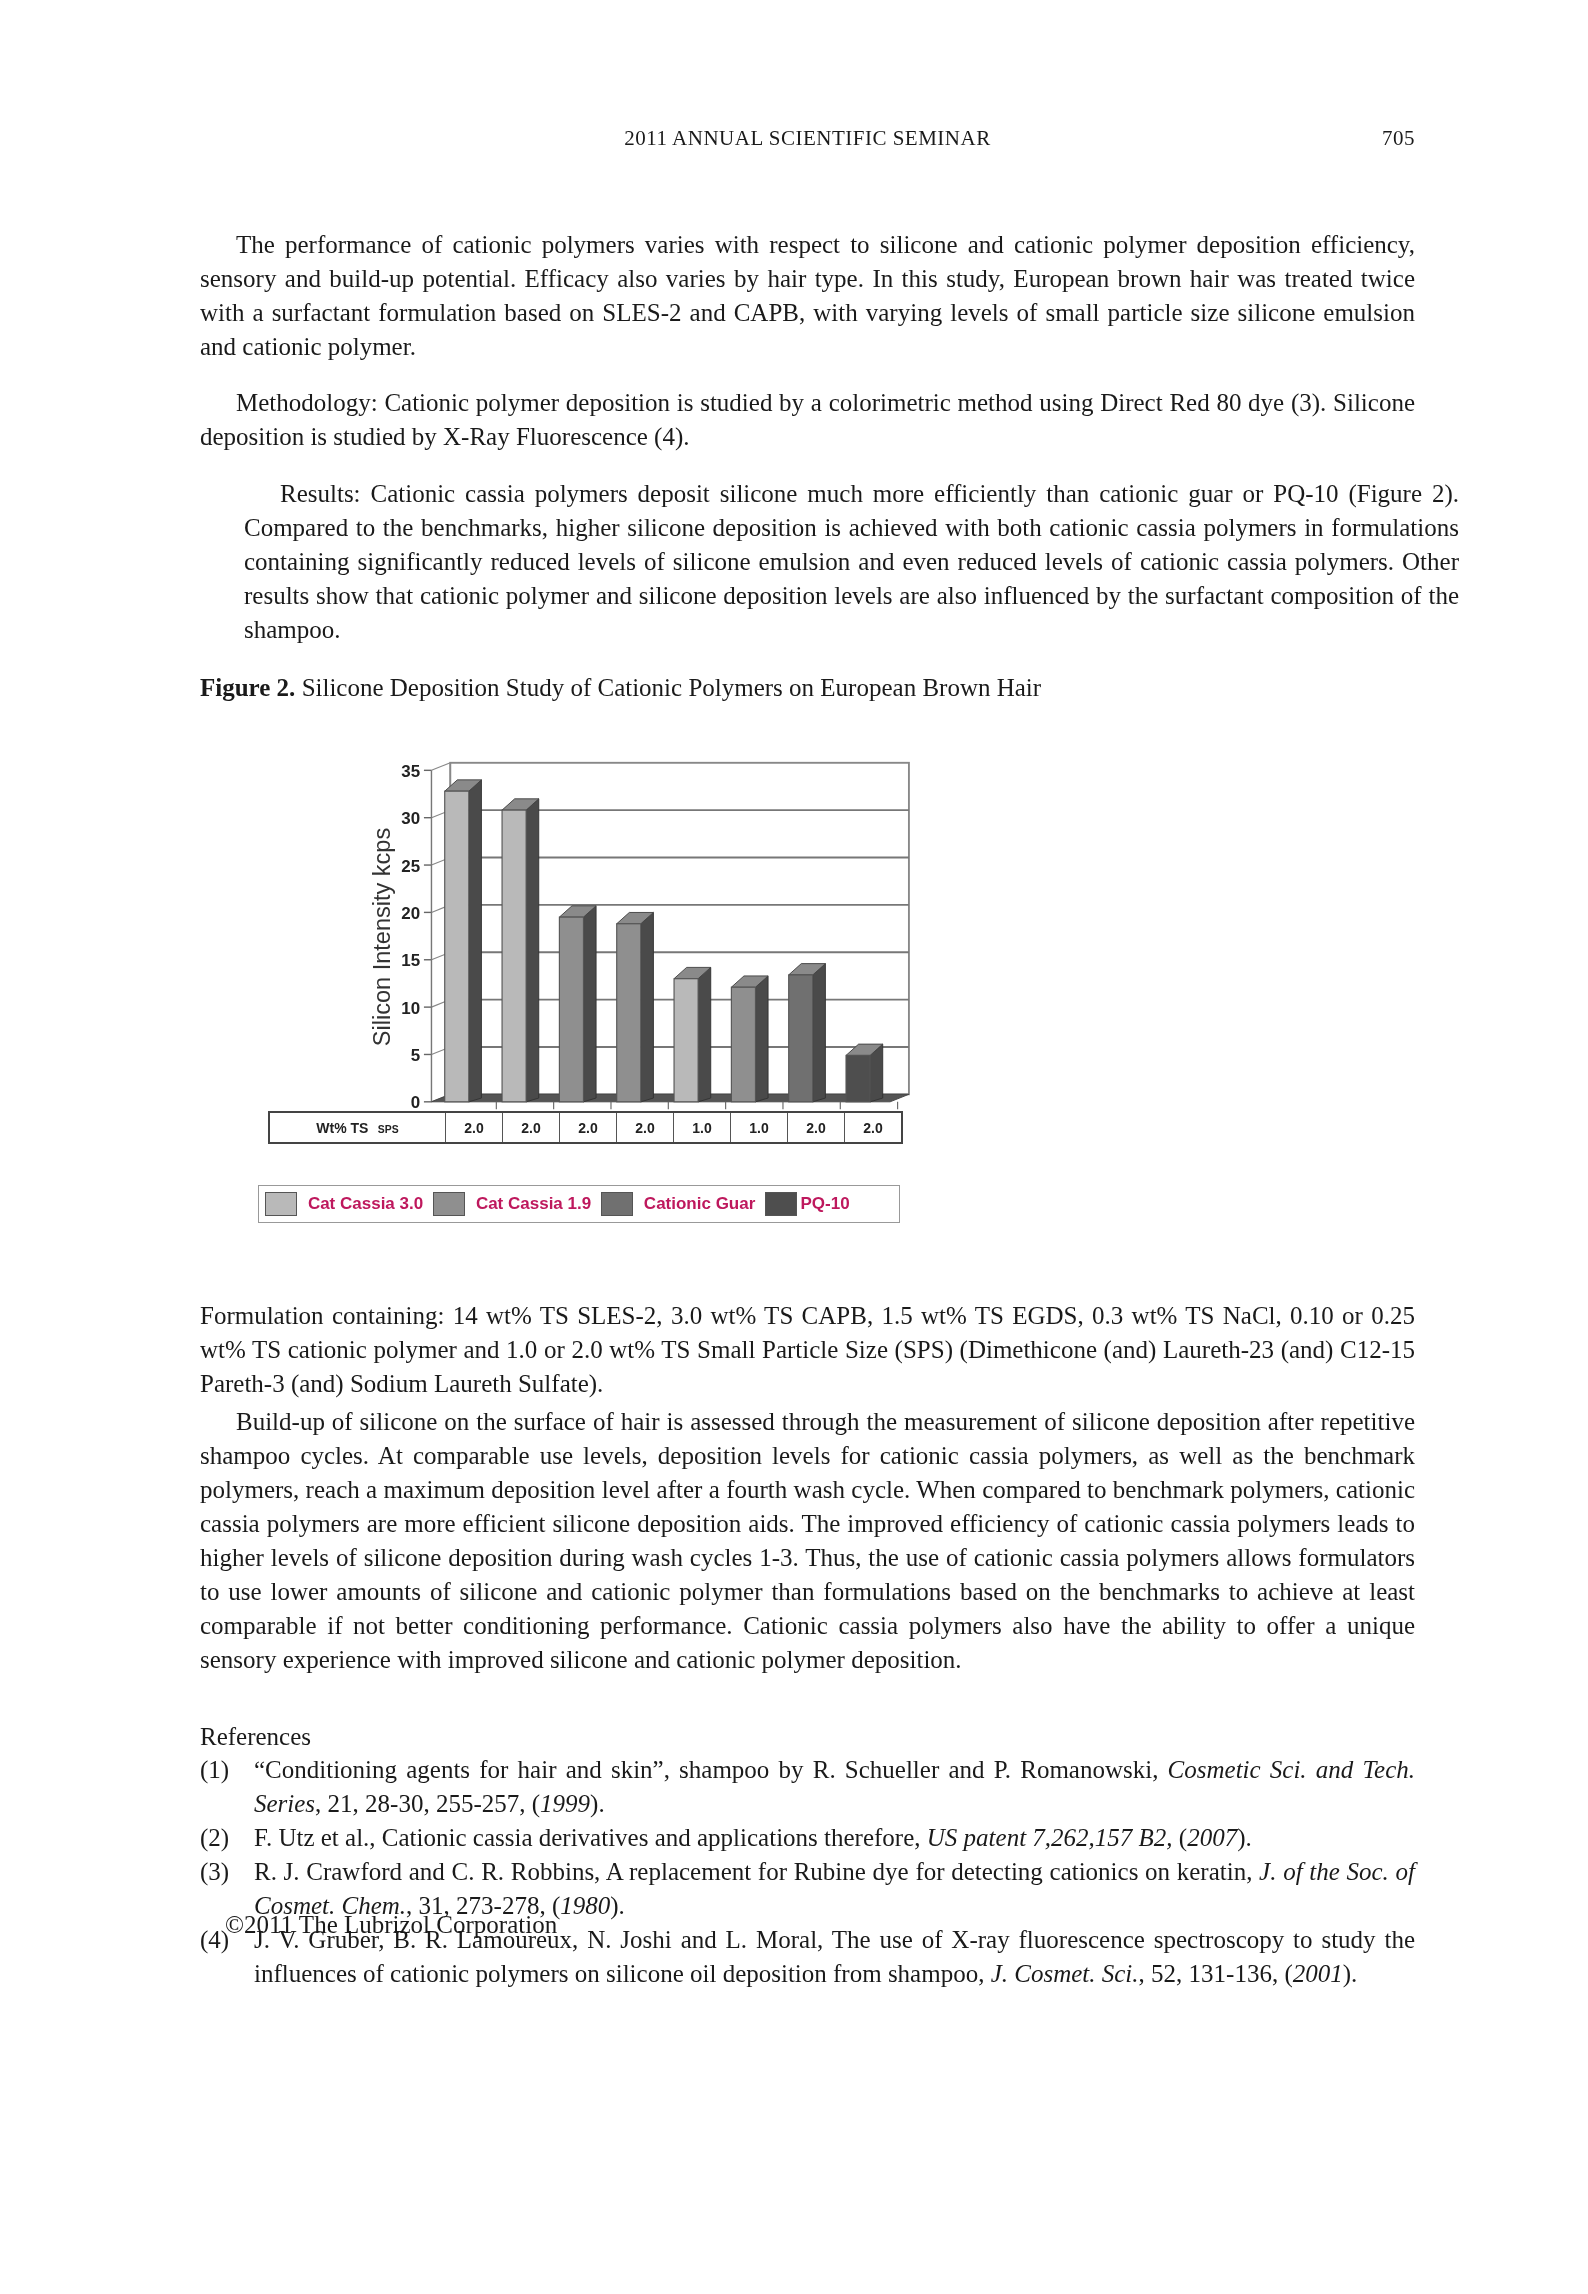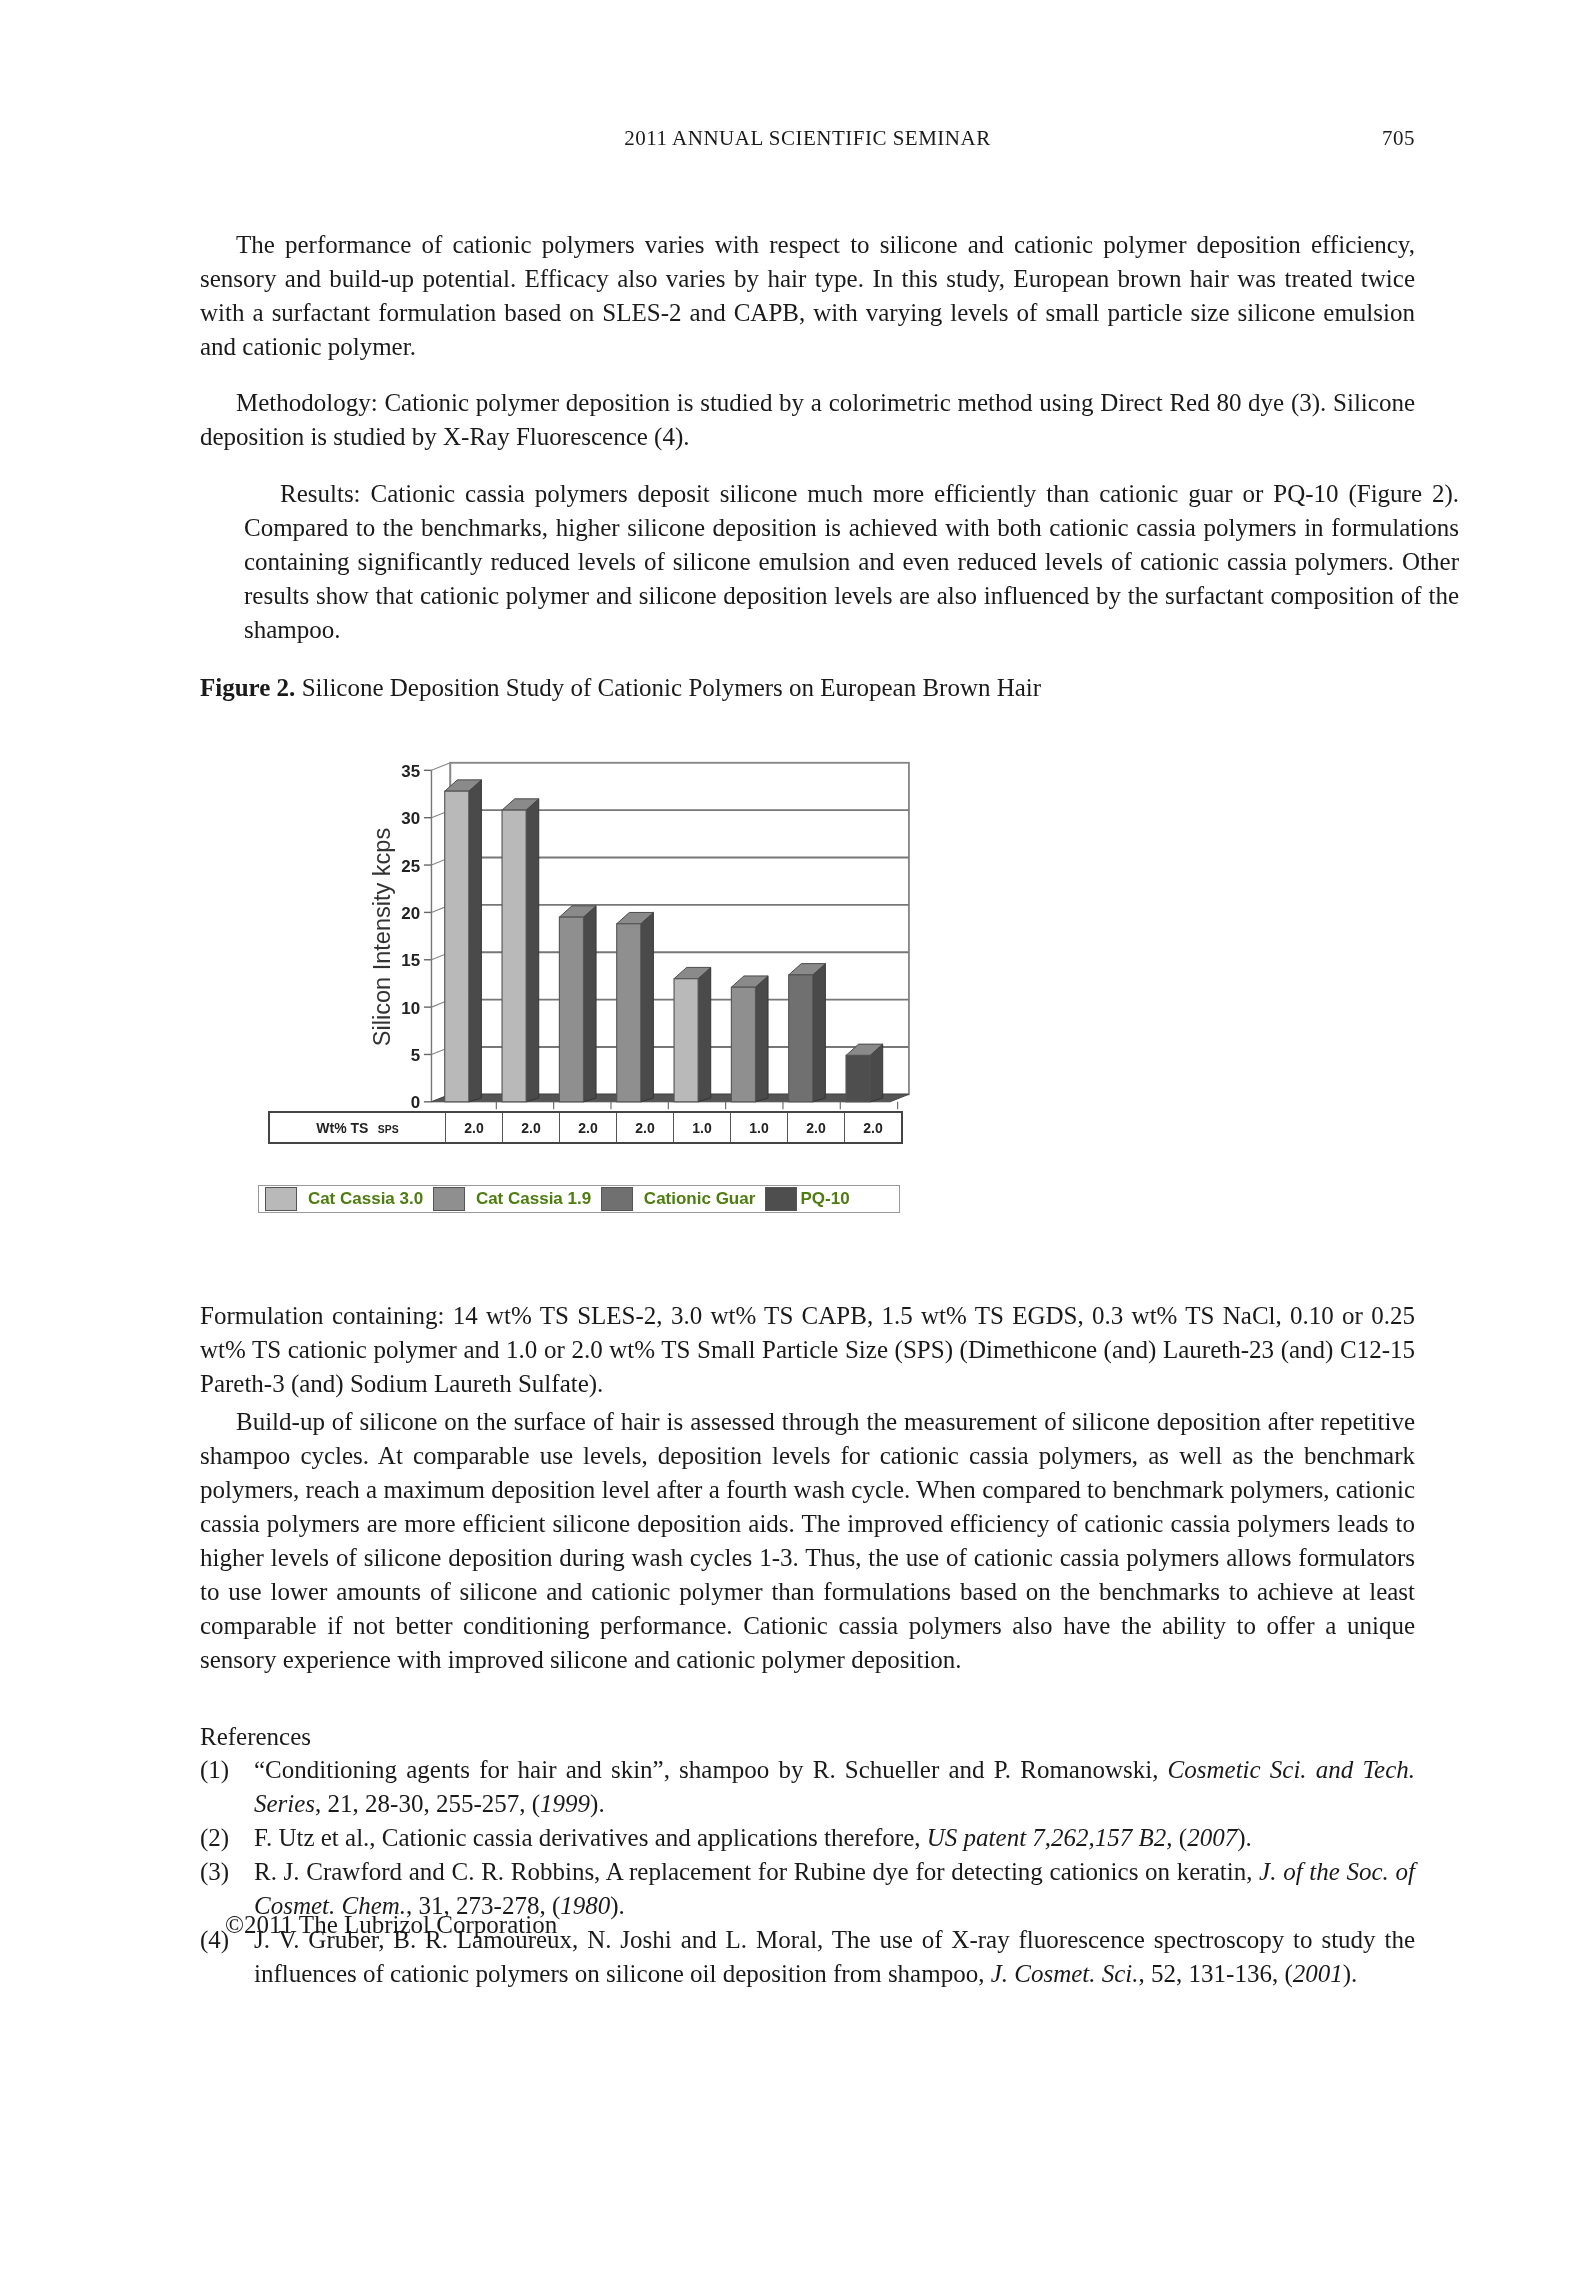--- a/index.html
+++ b/index.html
@@ -32,23 +32,23 @@
   
   #chart-svg { position: absolute; left: 0; top: 0; width: 1589px; height: 2295px; pointer-events: none; }
   .chart-text { font-family: "Liberation Sans", "DejaVu Sans", sans-serif; font-weight: bold; fill: #222; }
   .data-table { position: absolute; left: 268px; top: 1111px; border-collapse: collapse;
                 font-family: "Liberation Sans", "DejaVu Sans", sans-serif; font-weight: bold; font-size: 14px; color: #222;
                 border: 2.8px solid #444; }
   .data-table td { border: 1.4px solid #555; text-align: center; height: 29px; padding: 0; }
   .data-table td.rowhead { width: 175px; }
   .data-table td.cell { width: 56px; }
   .data-table .sub { font-size: 10.4px; margin-left: 9.4px; }
-  .legend { position: absolute; left: 258px; top: 1185px; width: 642px; height: 28px; border: 1.9px solid #999;
+  .legend { position: absolute; left: 258px; top: 1185px; width: 642px; height: 38px; border: 1.9px solid #999;
             display: flex; align-items: center; font-family: "Liberation Sans", "DejaVu Sans", sans-serif;
-            font-weight: bold; font-size: 17px; color: #4d7c0f; box-sizing: border-box; }
+            font-weight: bold; font-size: 17px; color: #be185d; box-sizing: border-box; }
   .legend .item { display: flex; align-items: center; margin-left: 5.6px; }
   .legend .swatch { width: 32px; height: 24.5px; border: 1.4px solid #555; margin-right: 11.3px; box-sizing: border-box; }
   .legend .lbl { margin-right: 3.8px; }
 </style>
 </head>
 <body>
 
 <div class="abs header">
   <span class="title">2011 ANNUAL SCIENTIFIC SEMINAR</span>
   <span class="pageno">705</span>

